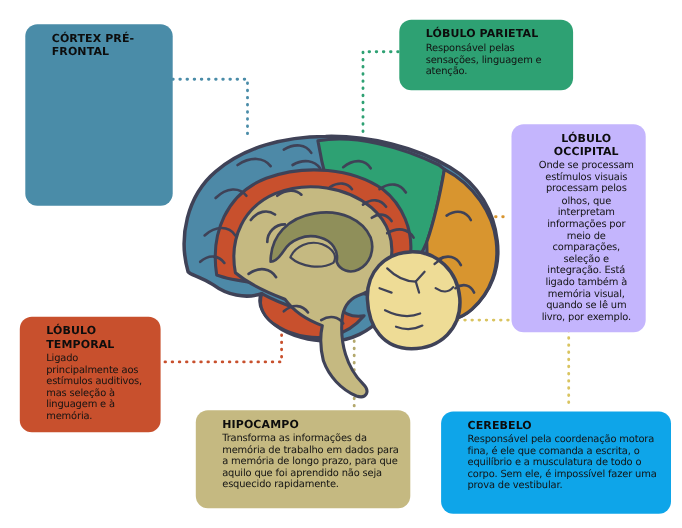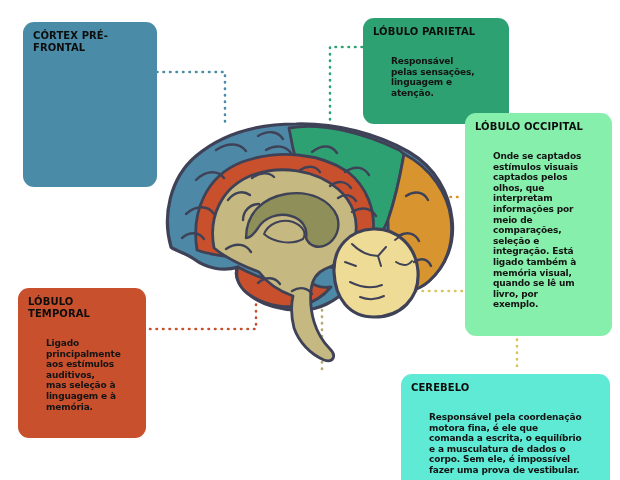--- a/index.html
+++ b/index.html
@@ -5,36 +5,36 @@
   html,body{margin:0;padding:0;}
   body{
     width:620px;height:480px;position:relative;overflow:hidden;
     background:#ffffff;
     font-family:"DejaVu Sans","Liberation Sans",sans-serif;
   }
   .stage{position:absolute;inset:0;width:620px;height:480px;}
   .brain-svg{position:absolute;left:0;top:0;}
   .callout{
     position:absolute;border-radius:11px;box-sizing:border-box;
-    padding:8px 10px 8px 10px;color:#131313;
+    padding:8px 10px 8px 24px;color:#131313;
   }
   .callout .title{
     font-weight:bold;font-size:10px;line-height:12px;
     letter-spacing:0.1px;margin:0 0 1px 0;color:#0d0d0d;
   }
   .callout .body{
     font-size:9px;line-height:10.6px;letter-spacing:-0.15px;
-    font-weight:bold;margin:18px;
+    font-weight:normal;margin:0;
   }
   .c-prefrontal {left:23px; top:22px;  width:134px; min-height:165px; background:#4a8ca8;}
-  .c-parietal   {left:363px;top:18px;  width:146px; min-height:64px;  background:#2ea173;}
-  .c-occipital  {left:465px;top:113px; width:147px; min-height:155px; background:#86efac;}
+  .c-parietal   {left:363px;top:18px;  width:158px; min-height:64px;  background:#2ea173;}
+  .c-occipital  {left:465px;top:113px; width:122px; min-height:155px; background:#c4b5fd;text-align:center;}
   .c-temporal   {left:18px; top:288px; width:128px; min-height:92px;  background:#c8502d;}
   .c-hippocampus{left:178px;top:373px; width:195px; min-height:89px;  background:#c5b981;}
-  .c-cerebellum {left:401px;top:374px; width:209px; min-height:93px;  background:#5eead4;}
+  .c-cerebellum {left:401px;top:374px; width:209px; min-height:93px;  background:#0ea5e9;}
 </style>
 </head>
 <body>
 
 <div class="stage">
 
   <svg class="brain-svg" width="620" height="480" viewBox="0 0 620 480">
 
     <g fill="none" stroke-width="2.6" stroke-linecap="round" stroke-dasharray="0.5 6">
       <polyline points="157,72 225,72 225,127" stroke="#4a8ca8"></polyline>
@@ -129,27 +129,31 @@
     <div class="title">CÓRTEX PRÉ-FRONTAL</div>
   </div>
 
   <div class="callout c-parietal">
     <div class="title">LÓBULO PARIETAL</div>
     <div class="body">Responsável pelas sensações, linguagem e atenção.</div>
   </div>
 
   <div class="callout c-occipital">
     <div class="title">LÓBULO OCCIPITAL</div>
-    <div class="body">Onde se captados estímulos visuais captados pelos olhos, que interpretam informações por meio de comparações, seleção e integração. Está ligado também à memória visual, quando se lê um livro, por exemplo.</div>
+    <div class="body">Onde se processam estímulos visuais processam pelos olhos, que interpretam informações por meio de comparações, seleção e integração. Está ligado também à memória visual, quando se lê um livro, por exemplo.</div>
   </div>
 
   <div class="callout c-temporal">
     <div class="title">LÓBULO TEMPORAL</div>
     <div class="body">Ligado principalmente aos estímulos auditivos, mas seleção à linguagem e à memória.</div>
   </div>
 
+  <div class="callout c-hippocampus">
+    <div class="title">HIPOCAMPO</div>
+    <div class="body">Transforma as informações da memória de trabalho em dados para a memória de longo prazo, para que aquilo que foi aprendido não seja esquecido rapidamente.</div>
+  </div>
 
   <div class="callout c-cerebellum">
     <div class="title">CEREBELO</div>
-    <div class="body">Responsável pela coordenação motora fina, é ele que comanda a escrita, o equilíbrio e a musculatura de dados o corpo. Sem ele, é impossível fazer uma prova de vestibular.</div>
+    <div class="body">Responsável pela coordenação motora fina, é ele que comanda a escrita, o equilíbrio e a musculatura de todo o corpo. Sem ele, é impossível fazer uma prova de vestibular.</div>
   </div>
 
 </div>
 
 </body></html>

